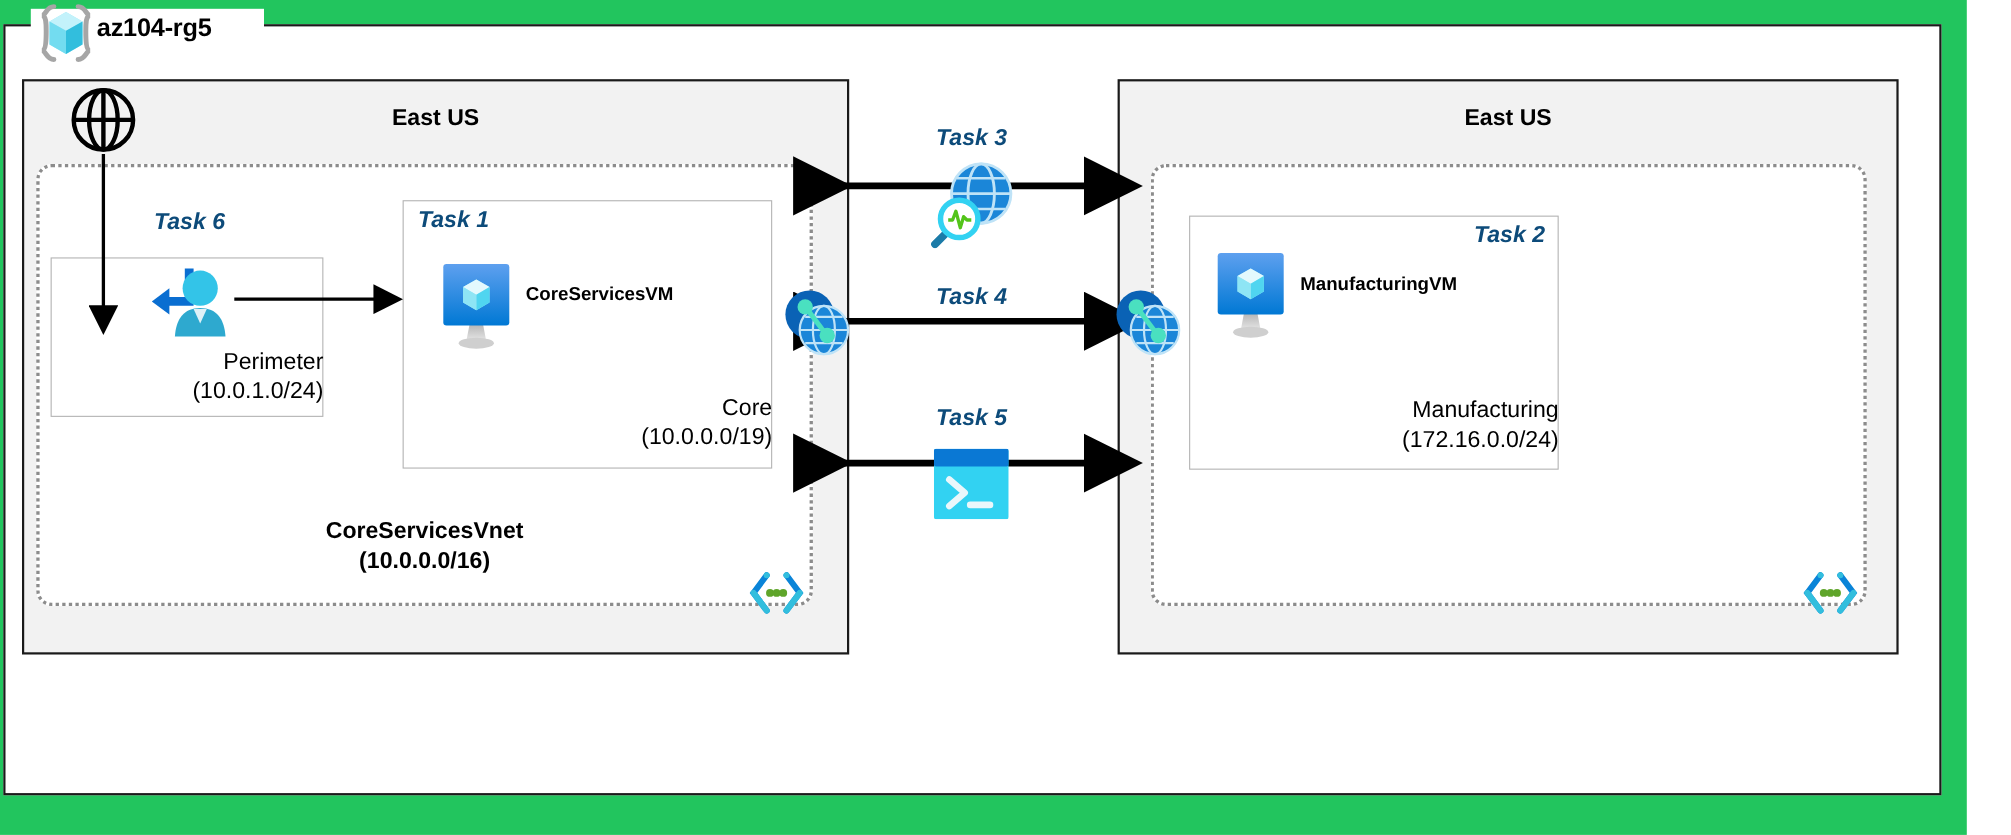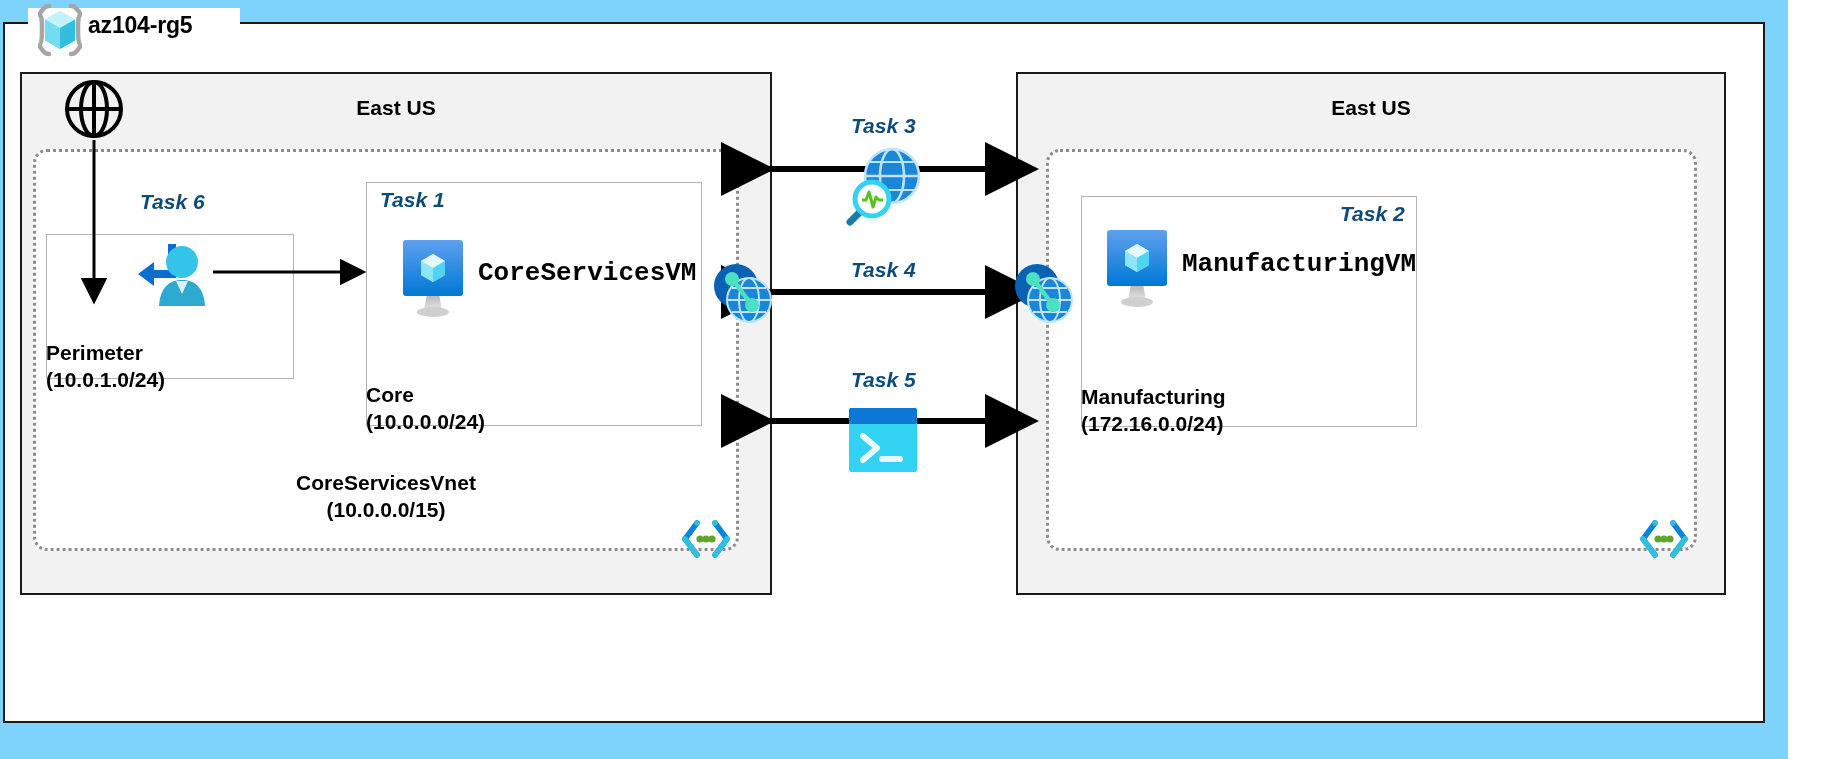--- a/index.html
+++ b/index.html
@@ -1,17 +1,17 @@
 <!DOCTYPE html>
 <html><head>
 <meta charset="utf-8">
 <style>
   html,body{margin:0;padding:0;background:#ffffff;}
   body{font-family:"Liberation Sans",sans-serif;}
-  #stage{position:relative;width:1788px;height:759px;background:#7dd3fc;overflow:hidden;}
+  #stage{position:relative;width:1788px;height:759px;background:#22c55e;overflow:hidden;}
 
   
   .rg-frame{position:absolute;left:3px;top:22px;width:1762px;height:701px;
             border:2px solid #1a1a1a;box-sizing:border-box;background:#ffffff;}
   .rg-title-mask{position:absolute;left:28px;top:8px;width:212px;height:30px;background:#ffffff;}
   .rg-label{position:absolute;left:88px;top:12px;font-size:23px;font-weight:bold;color:#000000;
             letter-spacing:-.2px;white-space:nowrap;}
 
   
   .rg-icon{position:absolute;left:32px;top:2px;width:56px;height:56px;}
@@ -28,28 +28,28 @@
   .vnet-left{left:33px;top:149px;width:706px;height:402px;}
   .vnet-right{left:1046px;top:149px;width:651px;height:402px;}
   .vnet-label{position:absolute;width:100%;text-align:center;font-size:21px;font-weight:bold;
               color:#000;line-height:1.28;}
 
   
   .subnet{position:absolute;border:1.5px solid #b3b3b3;box-sizing:border-box;background:#ffffff;}
   .subnet-perimeter{left:46px;top:234px;width:248px;height:145px;}
   .subnet-core{left:366px;top:182px;width:336px;height:244px;}
   .subnet-manufacturing{left:1081px;top:196px;width:336px;height:231px;}
-  .subnet-caption{position:absolute;width:100%;text-align:left;font-size:21px;font-weight:bold;
-                  color:#000;line-height:1.28;margin-top:24px;}
+  .subnet-caption{position:absolute;width:100%;text-align:right;font-size:21px;font-weight:normal;
+                  color:#000;line-height:1.28;}
 
   
   .task{position:absolute;font-size:21px;font-weight:bold;color:#0d4b7a;white-space:nowrap;font-style:italic;}
 
   
-  .vm-name{position:absolute;font-size:26px;font-weight:bold;color:#000;white-space:nowrap;font-family:Liberation Mono, monospace;}
+  .vm-name{position:absolute;font-size:17px;font-weight:bold;color:#000;white-space:nowrap;}
 
   
   .arrow-svg{position:absolute;left:0;top:0;width:1828px;height:759px;pointer-events:none;}
 
   
   .icon{position:absolute;}
 </style>
 </head>
 <body>
 
@@ -79,21 +79,21 @@
       <circle cx="31" cy="31" r="27" fill="none" stroke="#000" stroke-width="4"></circle>
       <line x1="4" y1="31" x2="58" y2="31" stroke="#000" stroke-width="4"></line>
       <line x1="31" y1="4" x2="31" y2="58" stroke="#000" stroke-width="4"></line>
       <ellipse cx="31" cy="31" rx="13" ry="27" fill="none" stroke="#000" stroke-width="4"></ellipse>
     </svg>
   </div>
 
   <div class="vnet vnet-left"></div>
   <div class="vnet-label" style="left:33px;top:470px;width:706px;text-align:center;">
     <span>CoreServicesVnet</span><br>
-    <span>(10.0.0.0/15)</span>
+    <span>(10.0.0.0/16)</span>
   </div>
 
   <div class="icon" style="left:678px;top:515px;">
     <svg width="56" height="48" viewBox="0 0 56 48">
       <path d="M19 8 L7 24 L19 40" fill="none" stroke="#0a84d8" stroke-width="5.5" stroke-linecap="round"></path>
       <path d="M19 8 L7 24 L19 40" fill="none" stroke="#32bedd" stroke-width="5.5" stroke-linecap="round" stroke-dasharray="0 20 24"></path>
       <path d="M37 8 L49 24 L37 40" fill="none" stroke="#0a84d8" stroke-width="5.5" stroke-linecap="round"></path>
       <path d="M37 8 L49 24 L37 40" fill="none" stroke="#32bedd" stroke-width="5.5" stroke-linecap="round" stroke-dasharray="0 20 24"></path>
       <circle cx="22" cy="24" r="3.6" fill="#5fa52a"></circle>
       <circle cx="28" cy="24" r="3.6" fill="#5fa52a"></circle>
@@ -138,21 +138,21 @@
       <rect x="3" y="2" width="60" height="56" rx="3" fill="url(#vmg1)"></rect>
       <polygon points="33,16 45,23 45,37 33,44 21,37 21,23" fill="#9ceaf7"></polygon>
       <polygon points="33,16 45,23 33,30 21,23" fill="#e3f9fd"></polygon>
       <polygon points="33,30 45,23 45,37 33,44" fill="#50d5f0"></polygon>
       <polygon points="33,30 21,23 21,37 33,44" fill="#8ee5f5"></polygon>
     </svg>
   </div>
   <div class="vm-name" style="left:478px;top:258px;">CoreServicesVM</div>
   <div class="subnet-caption" style="left:366px;top:358px;width:336px;">
     <span>Core</span><br>
-    <span>(10.0.0.0/24)</span>
+    <span>(10.0.0.0/19)</span>
   </div>
 
   <div class="region region-right">
     <div class="region-title">East US</div>
   </div>
 
   <div class="vnet vnet-right"></div>
 
   <div class="icon" style="left:1636px;top:515px;">
     <svg width="56" height="48" viewBox="0 0 56 48">

